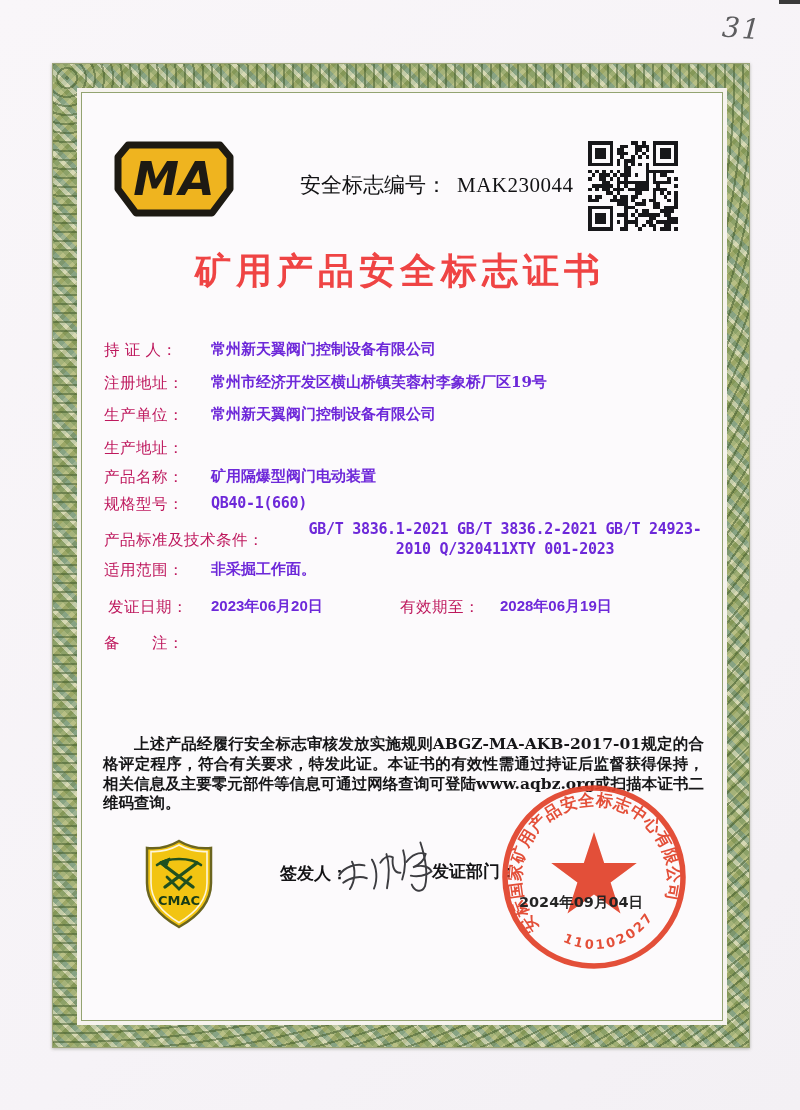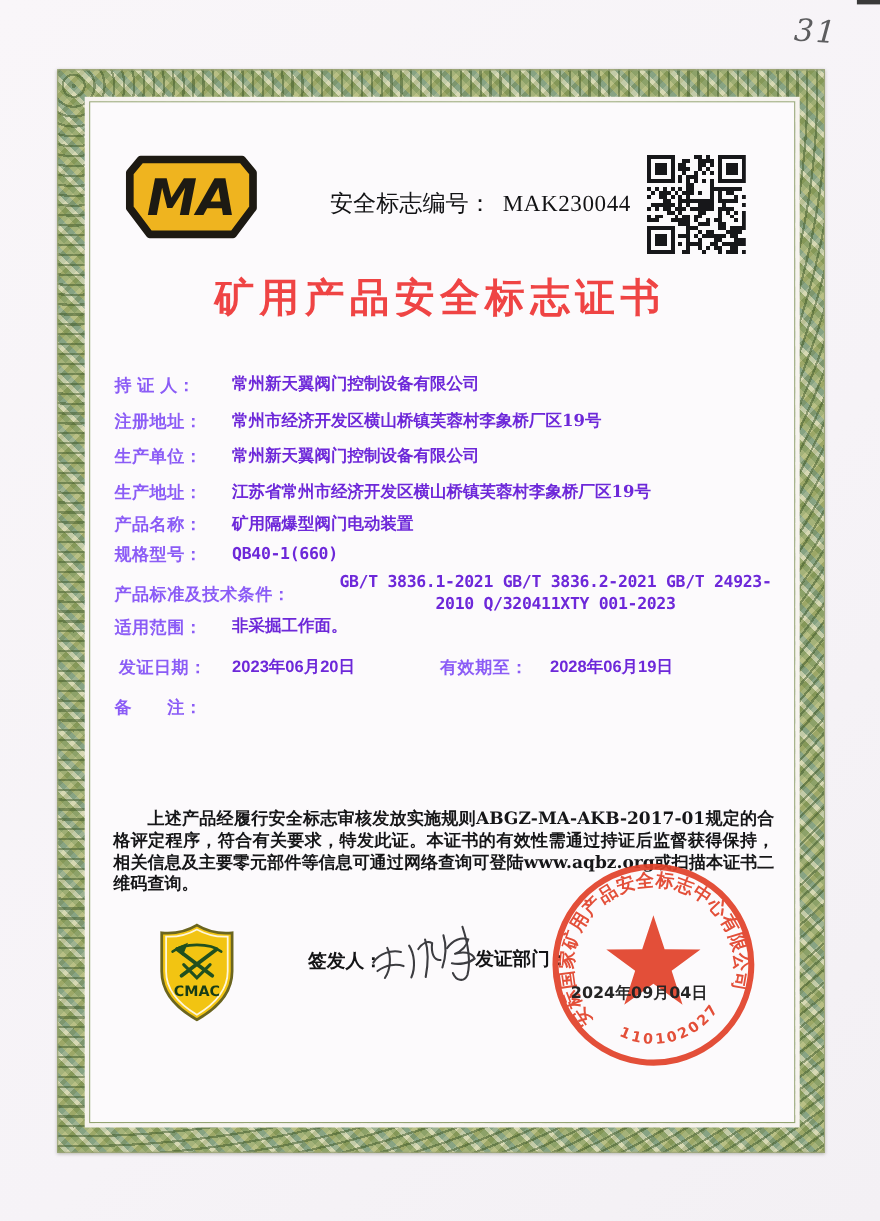--- a/index.html
+++ b/index.html
@@ -32,21 +32,21 @@
 
   .certno{left:300px;top:171px;font-family:"Liberation Serif","DejaVu Serif",serif;font-size:21px;color:#121214;}
   .certno .no{margin-left:10px;letter-spacing:.5px;}
 
   .title{
     left:90px;top:247px;width:620px;text-align:center;
     font-family:"Liberation Serif","DejaVu Serif",serif;font-weight:900;
     font-size:36px;letter-spacing:5px;color:#ef4444;
   }
 
-  .flabel{font-weight:700;font-size:15.5px;color:#8b5cf6;letter-spacing:.5px;white-space:nowrap;}
+  .flabel{font-weight:400;font-size:15.5px;color:#be185d;letter-spacing:.5px;white-space:nowrap;}
   .fvalue{font-weight:700;font-size:15px;color:#6d28d9;font-family:"DejaVu Serif","Liberation Serif",serif;white-space:nowrap;}
   .fvalue.latin{font-family:"DejaVu Sans Mono","Liberation Mono",monospace;letter-spacing:-0.3px;font-size:15px;}
   .fvalue.wrap{white-space:normal;line-height:19.5px;text-align:center;}
   .fvalue.sans{font-family:"Liberation Sans","DejaVu Sans",sans-serif;}
 
   .statement{
     left:103px;top:734px;width:601px;font-size:15.5px;line-height:19.8px;font-weight:700;
     font-family:"DejaVu Serif","Liberation Serif",serif;color:#161618;
     text-align:justify;text-indent:2em;
   }
@@ -413,21 +413,20 @@
   <div class="abs flabel" style="left:104px;top:340px;">持 证 人：</div>
   <div class="abs fvalue" style="left:211px;top:340px;">常州新天翼阀门控制设备有限公司</div>
 
   <div class="abs flabel" style="left:104px;top:373px;">注册地址：</div>
   <div class="abs fvalue" style="left:211px;top:373px;">常州市经济开发区横山桥镇芙蓉村李象桥厂区19号</div>
 
   <div class="abs flabel" style="left:104px;top:405px;">生产单位：</div>
   <div class="abs fvalue" style="left:211px;top:405px;">常州新天翼阀门控制设备有限公司</div>
 
   <div class="abs flabel" style="left:104px;top:438px;">生产地址：</div>
-  <div class="abs fvalue" style="left:211px;top:438px;">江苏省常州市经济开发区横山桥镇芙蓉村李象桥厂区19号</div>
 
   <div class="abs flabel" style="left:104px;top:467px;">产品名称：</div>
   <div class="abs fvalue" style="left:211px;top:467px;">矿用隔爆型阀门电动装置</div>
 
   <div class="abs flabel" style="left:104px;top:494px;">规格型号：</div>
   <div class="abs fvalue latin" style="left:211px;top:494px;">QB40-1(660)</div>
 
   <div class="abs flabel" style="left:104px;top:530px;">产品标准及技术条件：</div>
   <div class="abs fvalue latin wrap" style="left:305px;top:520px;width:400px;">GB/T 3836.1-2021 GB/T 3836.2-2021 GB/T 24923-2010 Q/320411XTY 001-2023</div>
 

